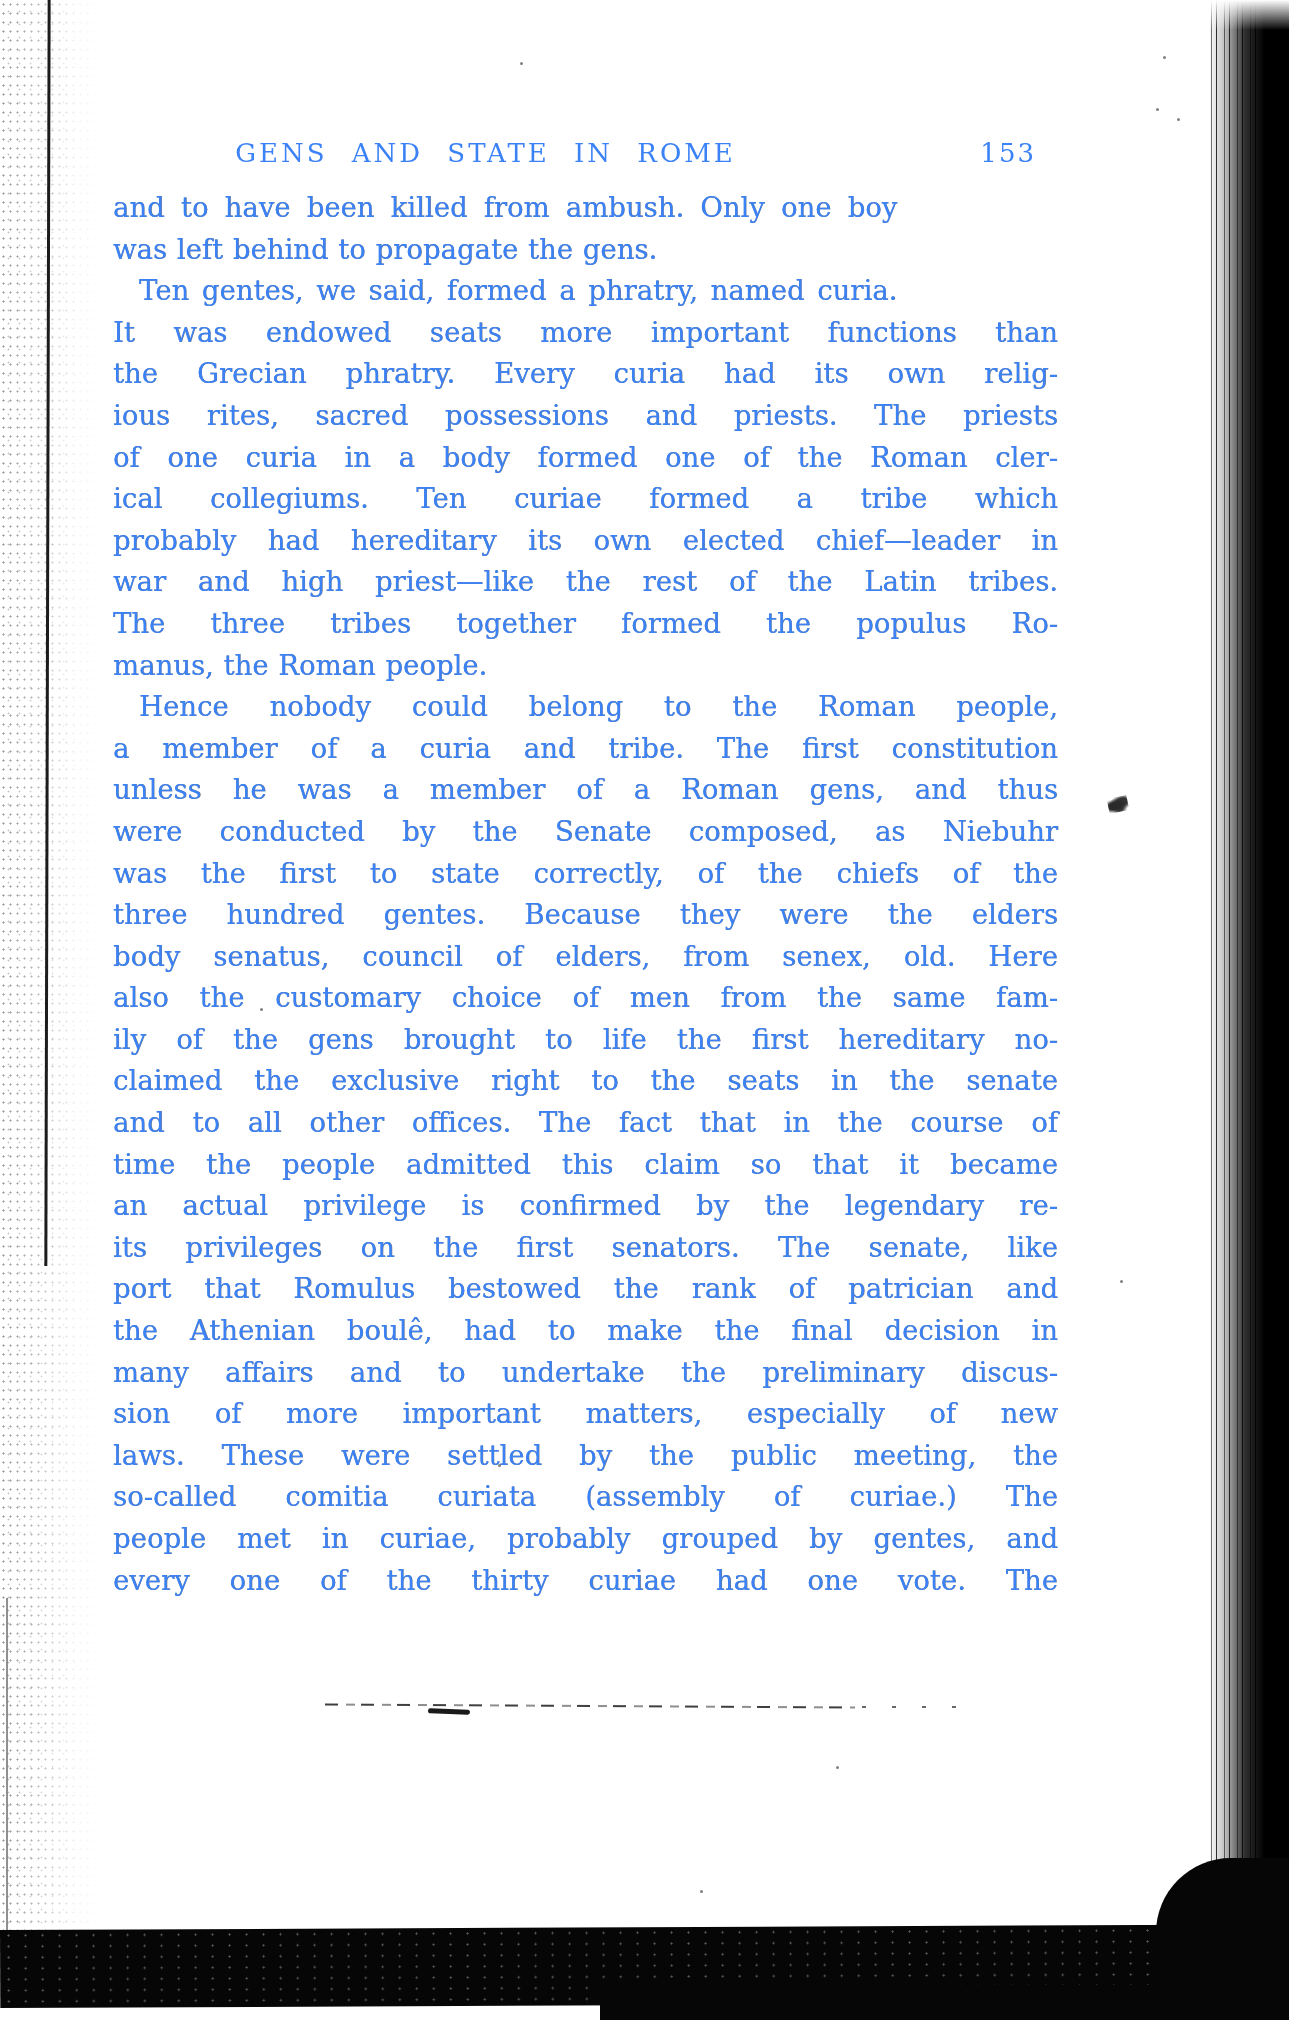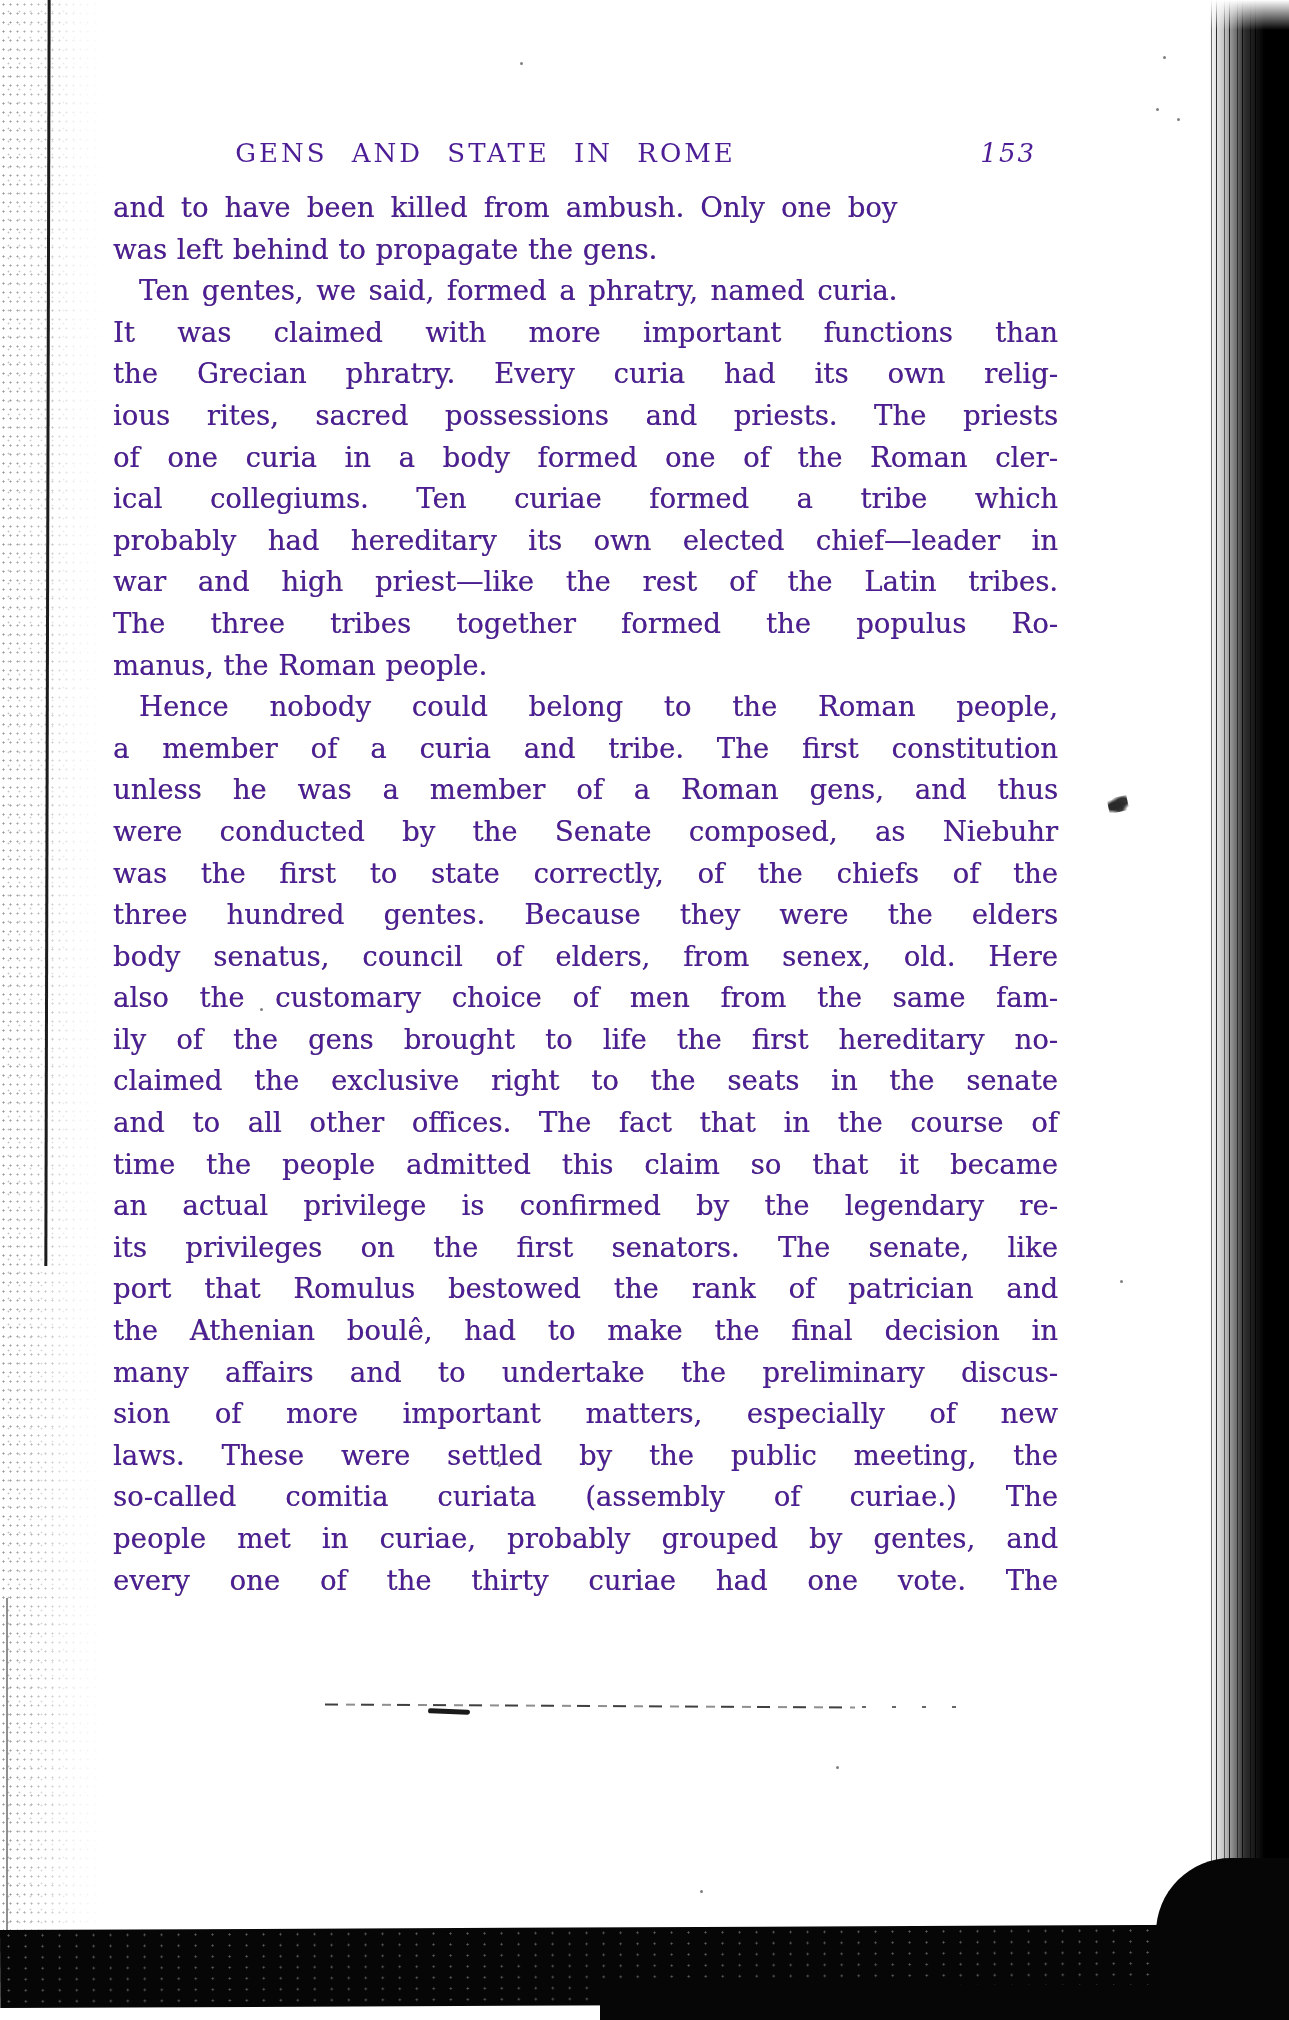--- a/index.html
+++ b/index.html
@@ -3,21 +3,21 @@
 <meta charset="utf-8">
 <style>
   html, body { margin: 0; padding: 0; background: #e8e8e8; }
   .page {
     position: relative;
     width: 1289px;
     height: 2020px;
     background: #ffffff;
     overflow: hidden;
     font-family: "DejaVu Serif", "Liberation Serif", serif;
-    color: #4c1d95;
+    color: #3b82f6;
   }
 
   
   .header-row {
     position: absolute;
     left: 113px;
     top: 138px;
     width: 945px;
     height: 34px;
     font-size: 26px;
@@ -28,21 +28,20 @@
     text-align: center;
     transform: translateX(-100px);
     word-spacing: 13px;
     white-space: nowrap;
   }
   .page-number {
     position: absolute;
     right: 22px;
     top: 0;
     letter-spacing: 2px;
-    font-style: italic;
   }
 
   .text-block {
     position: absolute;
     left: 113px;
     top: 187px;
     width: 945px;
     font-size: 27.5px;
     line-height: 41.6px;
     word-spacing: 1px;
@@ -174,21 +173,21 @@
 
   <div class="header-row">
     <span class="header-title">GENS AND STATE IN ROME</span>
     <span class="page-number">153</span>
   </div>
 
   <div class="text-block">
     <div class="line j narrow">and to have been killed from ambush. Only one boy</div>
     <div class="line">was left behind to propagate the gens.</div>
     <div class="line j narrow indent">Ten gentes, we said, formed a phratry, named curia.</div>
-    <div class="line j">It was claimed with more important functions than</div>
+    <div class="line j">It was endowed seats more important functions than</div>
     <div class="line j">the Grecian phratry. Every curia had its own relig-</div>
     <div class="line j">ious rites, sacred possessions and priests. The priests</div>
     <div class="line j">of one curia in a body formed one of the Roman cler-</div>
     <div class="line j">ical collegiums. Ten curiae formed a tribe which</div>
     <div class="line j">probably had hereditary its own elected chief—leader in</div>
     <div class="line j">war and high priest—like the rest of the Latin tribes.</div>
     <div class="line j">The three tribes together formed the populus Ro-</div>
     <div class="line">manus, the Roman people.</div>
     <div class="line j indent">Hence nobody could belong to the Roman people,</div>
     <div class="line j">a member of a curia and tribe. The first constitution</div>

